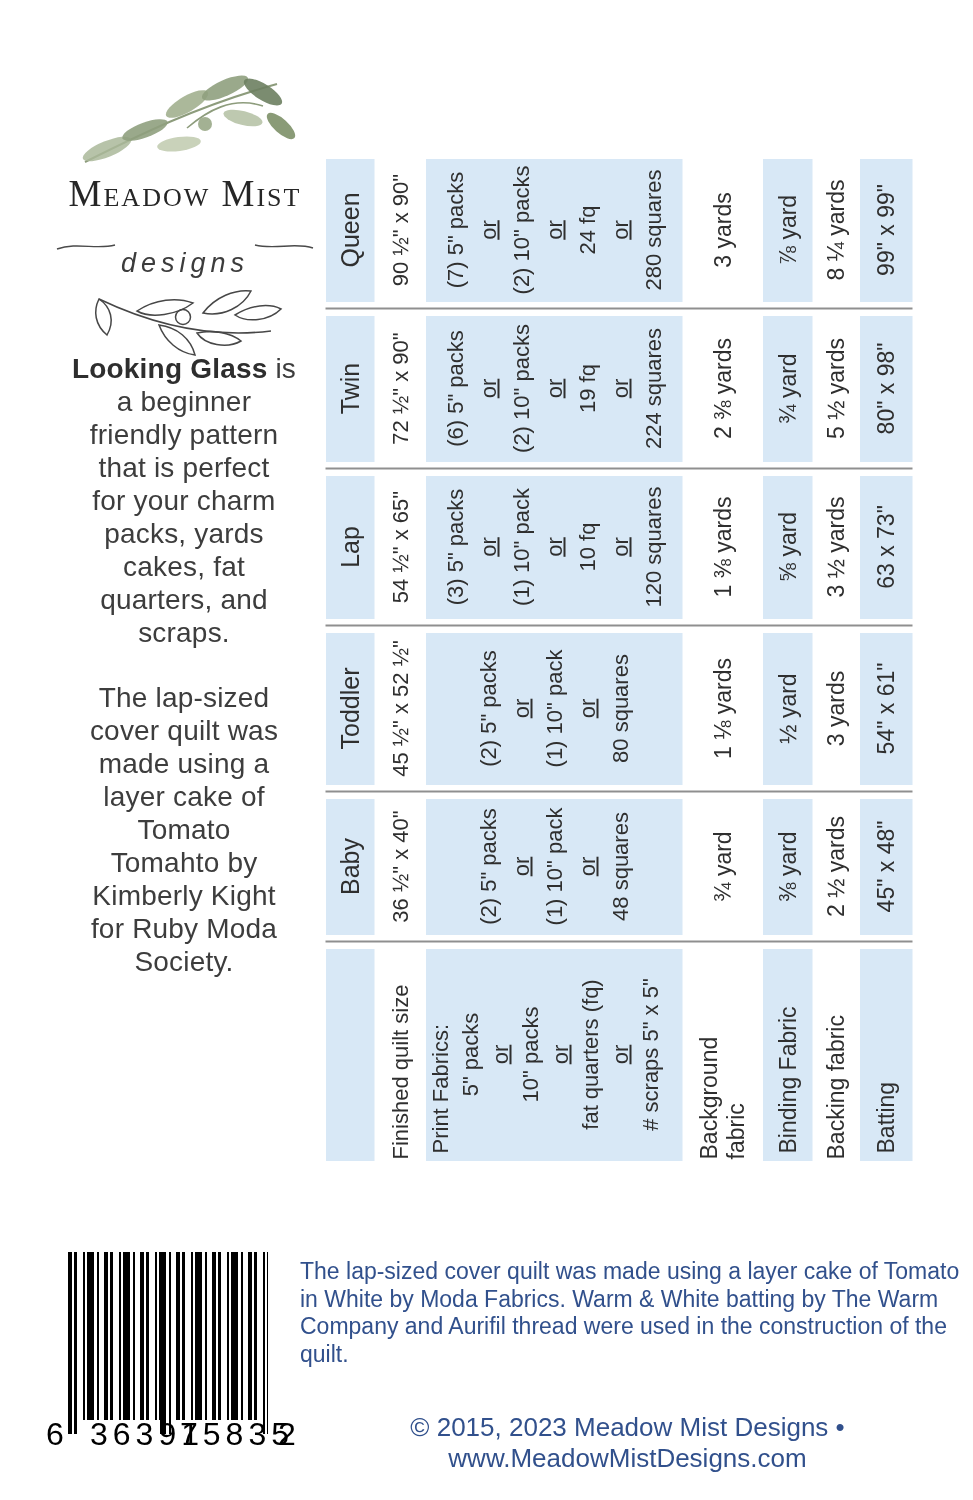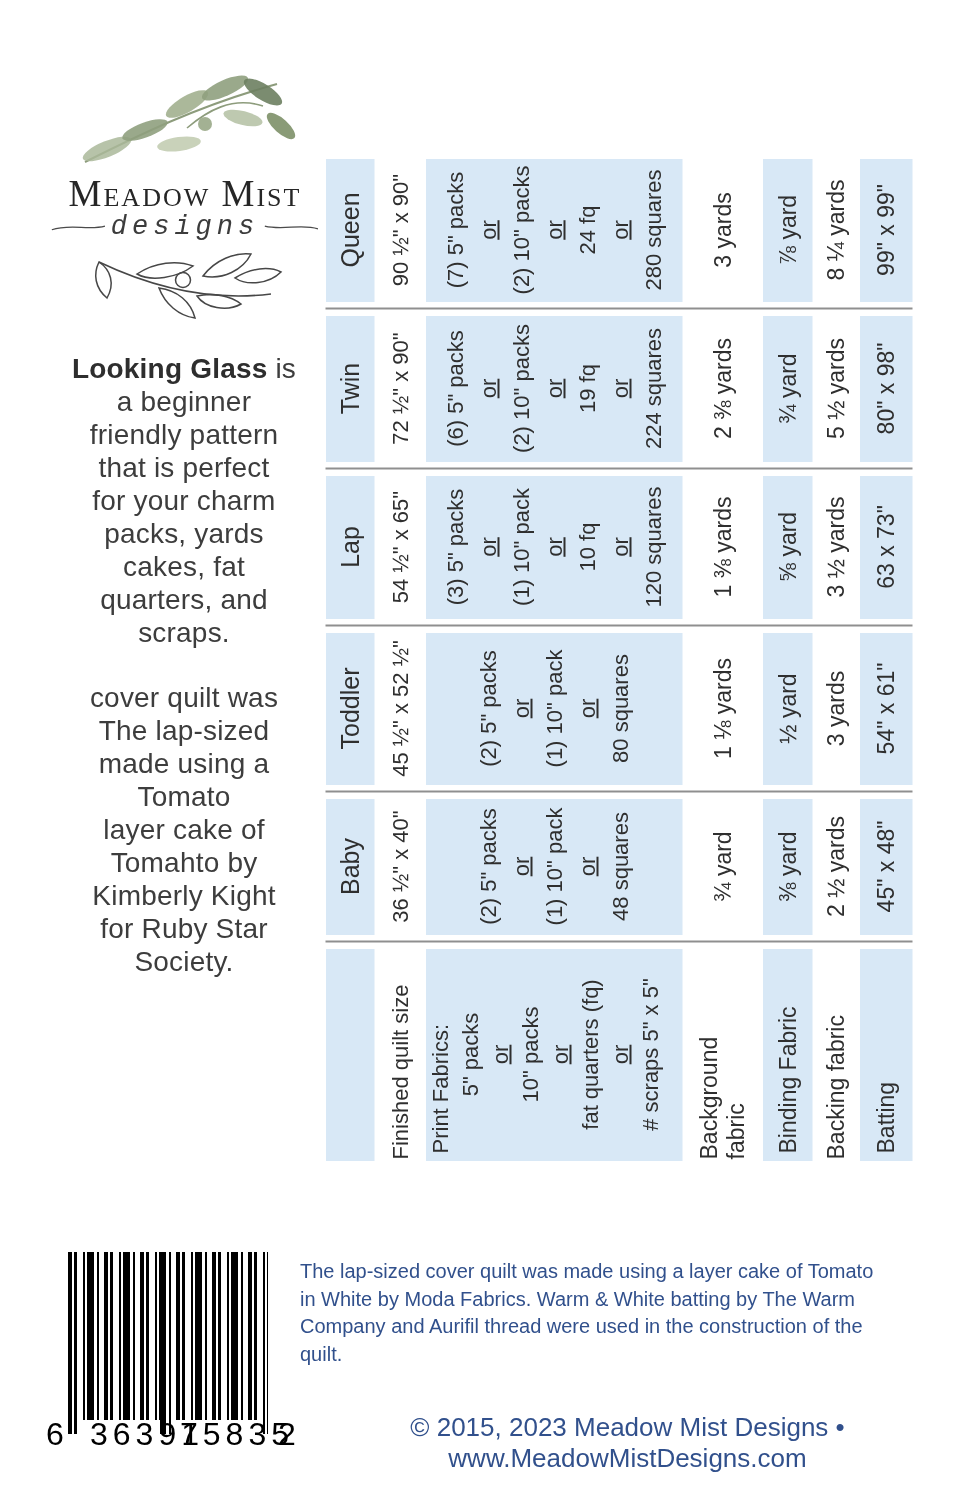--- a/index.html
+++ b/index.html
@@ -4,22 +4,22 @@
 <style>
   html,body{margin:0;padding:0;background:#fff;}
   .page{position:relative;width:973px;height:1500px;background:#ffffff;overflow:hidden;
         font-family:"Liberation Sans", sans-serif;color:#3e3e3e;}
 
   
   .logo{position:absolute;left:50px;top:66px;width:270px;text-align:center;}
   .logo-title{font-family:"Liberation Serif", serif;font-variant:small-caps;
               font-size:37px;letter-spacing:2px;color:#262626;line-height:40px;}
   .logo-subrow{display:flex;align-items:center;justify-content:center;gap:4px;margin-top:-2px;}
-  .logo-sub{font-family:Liberation Mono, monospace;font-style:italic;font-size:27px;
-            letter-spacing:5px;color:#3c3c3c;}
+  .logo-sub{font-family:Liberation Sans, sans-serif;font-style:italic;font-size:27px;
+            letter-spacing:5px;color:#3c3c3c;margin-top:36px;}
   .sprig-top{display:block;margin:0 auto 2px auto;}
   .sprig-bottom{display:block;margin:2px auto 0 auto;}
 
   
   .intro{position:absolute;left:38px;top:352px;width:292px;text-align:center;
          font-size:28px;line-height:33px;color:#3d3d3d;letter-spacing:0.2px;}
   .intro .b{font-weight:bold;color:#2e2e2e;}
   .intro .para2{margin-top:32px;}
 
   
@@ -59,21 +59,21 @@
           #fff 17px 19px,#000 19px 26px,#fff 26px 29px,#000 29px 31px,#fff 31px 36px);}
   .bars-mask-l{position:absolute;left:32px;top:172px;width:82px;height:34px;background:#fff;}
   .bars-mask-r{position:absolute;left:126px;top:172px;width:86px;height:34px;background:#fff;}
   .bc-digits{position:absolute;left:0;top:168px;width:245px;height:40px;
              font-size:32px;color:#000;}
   .bc-digits span{position:absolute;top:0;letter-spacing:5px;}
   .bc-d1{left:0px;} .bc-d2{left:44px;} .bc-d3{left:134px;} .bc-d4{left:232px;}
 
   
   .footnote{position:absolute;left:300px;top:1258px;width:665px;
-            font-size:20px;line-height:27.5px;color:#31508c;}
+            font-size:23px;line-height:27.5px;color:#31508c;}
   .copyright{position:absolute;left:295px;top:1412px;width:665px;text-align:center;
              font-size:26px;color:#31508c;}
 </style>
 </head>
 <body>
 
 <div class="page">
 
   <div class="logo">
     <svg class="sprig-top" width="236" height="106" viewBox="0 0 236 106">
@@ -115,28 +115,28 @@
     <div><span class="b">Looking Glass</span><span> is</span></div>
     <div>a beginner</div>
     <div>friendly pattern</div>
     <div>that is perfect</div>
     <div>for your charm</div>
     <div>packs, yards</div>
     <div>cakes, fat</div>
     <div>quarters, and</div>
     <div>scraps.</div>
     <div class="para2">
+      <div>The lap-sized</div>
       <div>cover quilt was</div>
-      <div>The lap-sized</div>
       <div>made using a</div>
+      <div>layer cake of</div>
       <div>Tomato</div>
-      <div>layer cake of</div>
       <div>Tomahto by</div>
       <div>Kimberly Kight</div>
-      <div>for Ruby Star</div>
+      <div>for Ruby Moda</div>
       <div>Society.</div>
     </div>
   </div>
 
   <div class="tableN">
 
     <div class="tcol w-labels rule">
       <div class="cell r-name blue"></div>
       <div class="cell r-fin">Finished quilt size</div>
       <div class="cell r-print blue">

